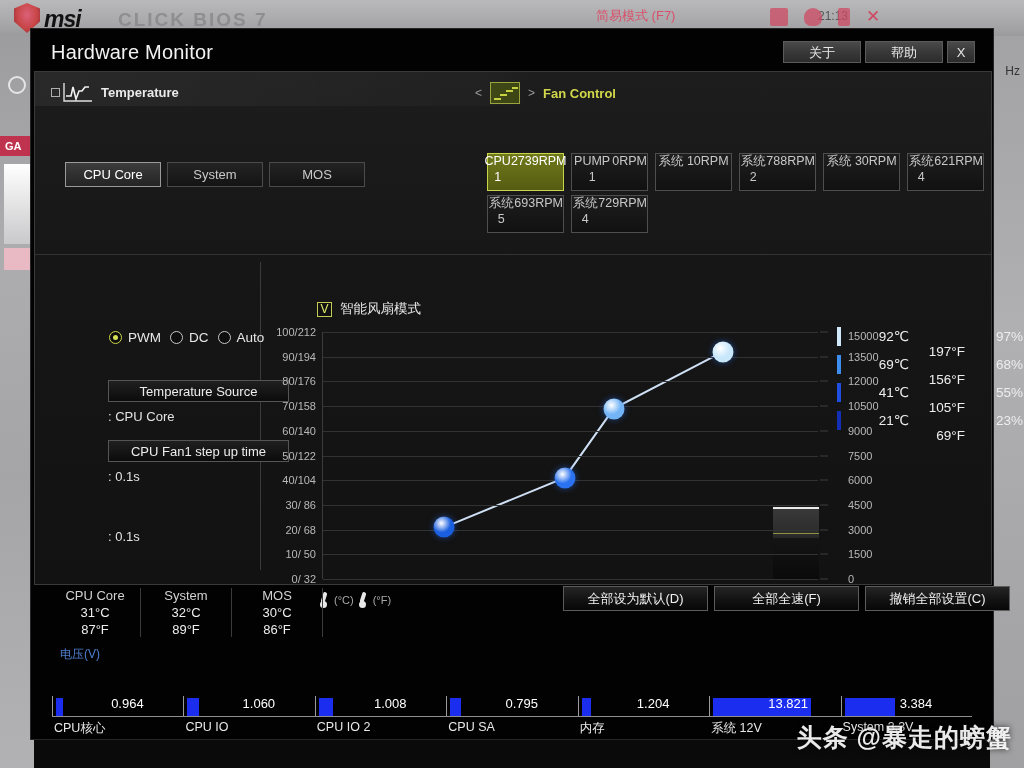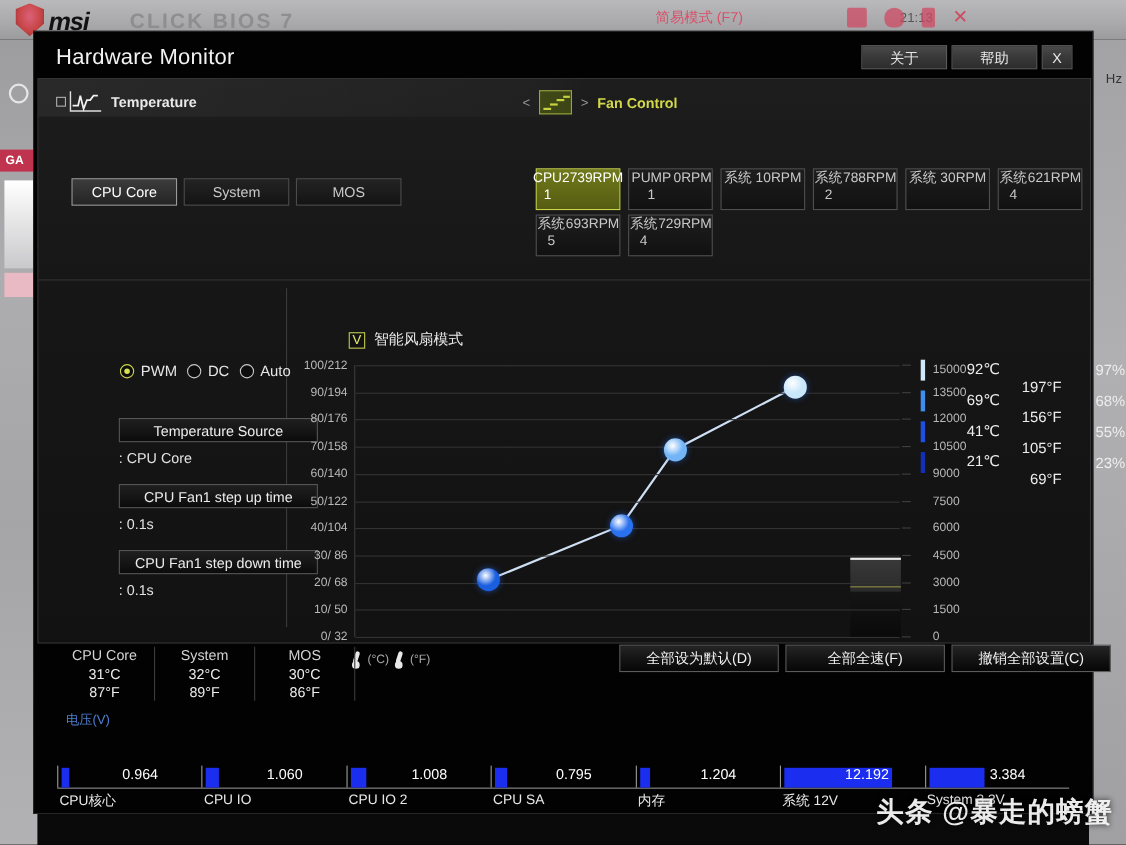--- a/index.html
+++ b/index.html
@@ -390,21 +390,20 @@
         <div class="radio">
           <span class="dot"></span>
           <span>Auto</span>
         </div>
       </div>
 
       <div class="fieldbtn f1">Temperature Source</div>
       <div class="fieldval v1">: CPU Core</div>
       <div class="fieldbtn f2">CPU Fan1 step up time</div>
       <div class="fieldval v2">: 0.1s</div>
-      <div class="fieldbtn f3">CPU Fan1 step down time</div>
       <div class="fieldval v3">: 0.1s</div>
 
       <div class="chart-wrap">
         <div class="smart-chk">
           <span class="chkbox">V</span>
           <span class="lbl">智能风扇模式</span>
         </div>
 
         <div class="plot" id="plot">
           <div class="rpm-gauge">
@@ -563,21 +562,21 @@
       </div>
       <div class="volt-item" style="left: 525.714px;">
         <span class="volt-tick" style="left:0"></span>
         <span class="volt-bar" style="left:4px;width:9px"></span>
         <span class="volt-val" style="left:59.14285714285714px">1.204</span>
         <span class="volt-name" style="left:2px">内存</span>
       </div>
       <div class="volt-item" style="left: 657.143px;">
         <span class="volt-tick" style="left:0"></span>
         <span class="volt-bar" style="left:4px;width:98px"></span>
-        <span class="volt-val" style="left:59.14285714285714px">12.192</span>
+        <span class="volt-val" style="left:59.14285714285714px">13.821</span>
         <span class="volt-name" style="left:2px">系统 12V</span>
       </div>
       <div class="volt-item" style="left: 788.571px;">
         <span class="volt-tick" style="left:0"></span>
         <span class="volt-bar" style="left:4px;width:50px"></span>
         <span class="volt-val" style="left:59.14285714285714px">3.384</span>
         <span class="volt-name" style="left:2px">System 3.3V</span>
       </div>
     </div>
 

